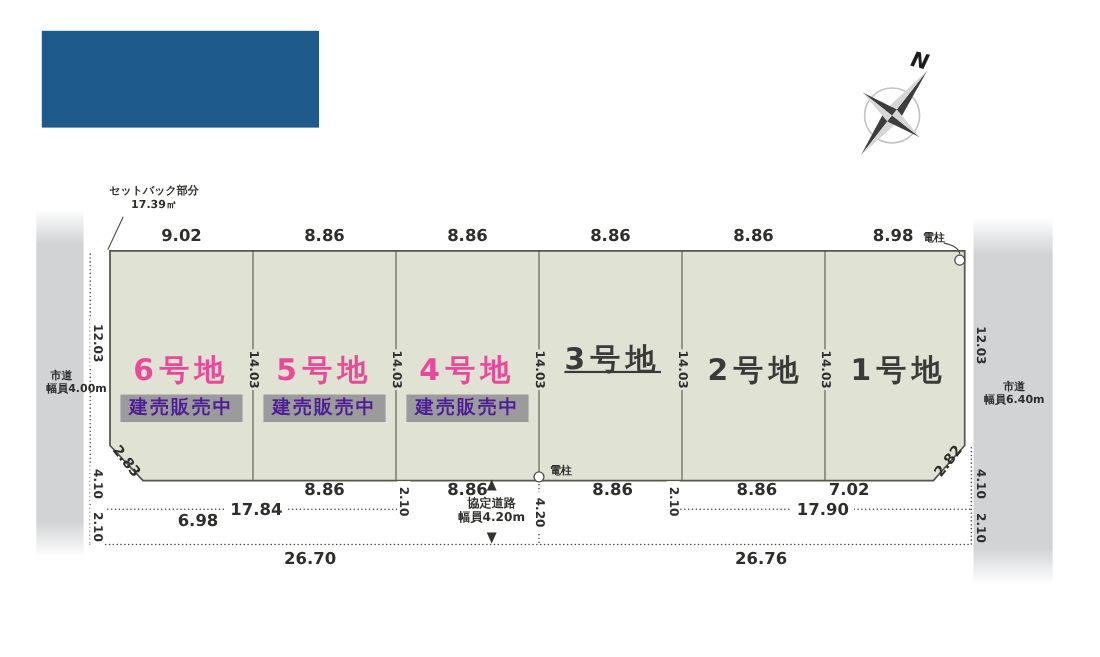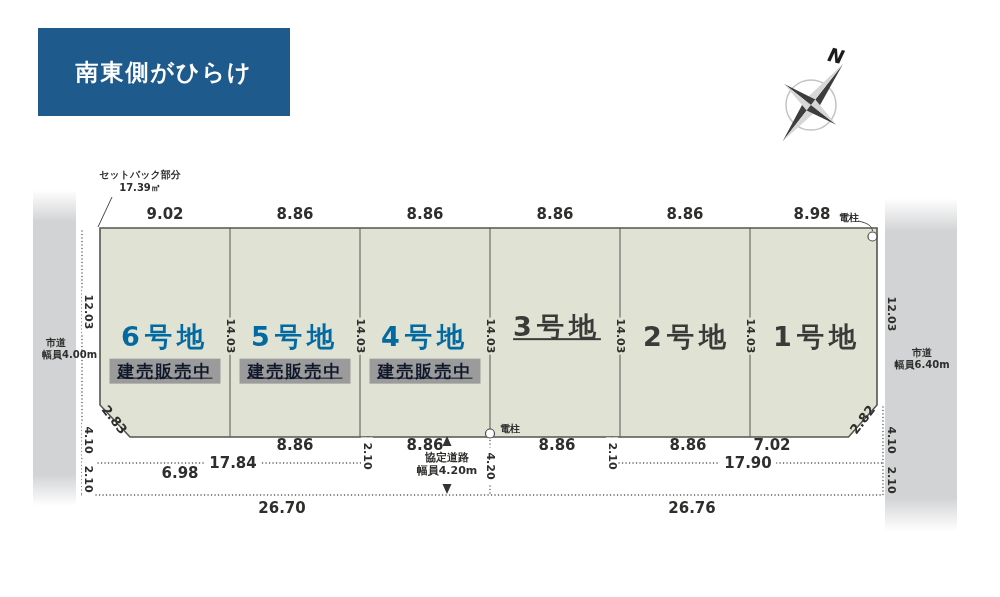--- a/index.html
+++ b/index.html
@@ -23,34 +23,33 @@
   }
   .dim{font-weight:bold;font-size:15px;}
   .dim-sm{font-weight:bold;font-size:11px;}
   .rot90{transform:translate(-50%,-50%) rotate(90deg);}
   .diagL{transform:translate(-50%,-50%) rotate(52deg);font-weight:bold;font-size:13px;}
   .diagR{transform:translate(-50%,-50%) rotate(-52deg);font-weight:bold;font-size:13px;}
   .bg-white{background:#ffffff;padding:0 5px;}
   .bg-plot{background:#e0e3d4;padding:2px 1px;}
   .jp-tiny{font-size:10px;font-weight:bold;color:#2e2e2c;}
   .plot-name{font-size:27px;font-weight:bold;letter-spacing:5px;}
-  .plot-name.muted{color:#0369a1;}
+  .plot-name.muted{color:#ec4899;}
   .plot-name.dark{color:#3a3a38;}
   .badge{
-    background:#9b9b9b;color:#0f172a;font-size:17px;font-weight:bold;
-    letter-spacing:2px;padding:3px 8px;text-decoration:underline;
+    background:#9b9b9b;color:#4c1d95;font-size:17px;font-weight:bold;
+    letter-spacing:2px;padding:3px 8px;
   }
   .north{font-size:19px;font-weight:bold;font-style:italic;color:#1c1c1c;
     transform:translate(-50%,-50%) rotate(14deg);}
 </style>
 </head>
 <body>
 
 <div class="abs header-box">
-  <div class="hline">南東側がひらけ</div>
 </div>
 
 <svg class="abs" style="left:760px;top:35px;" width="110" height="130" viewBox="0 0 110 130">
   <circle cx="51" cy="70" r="25" fill="none" stroke="#c3c3c3" stroke-width="1.5"></circle>
   <g transform="translate(51,70) rotate(38)">
     <polygon points="0,-52 8,0 0,0" fill="#3d3d3d"></polygon>
     <polygon points="0,-52 -8,0 0,0" fill="#d6d6d6"></polygon>
     <polygon points="0,46 -8,0 0,0" fill="#3d3d3d"></polygon>
     <polygon points="0,46 8,0 0,0" fill="#d6d6d6"></polygon>
     <polygon points="-34,0 0,-7 0,0" fill="#3d3d3d"></polygon>

